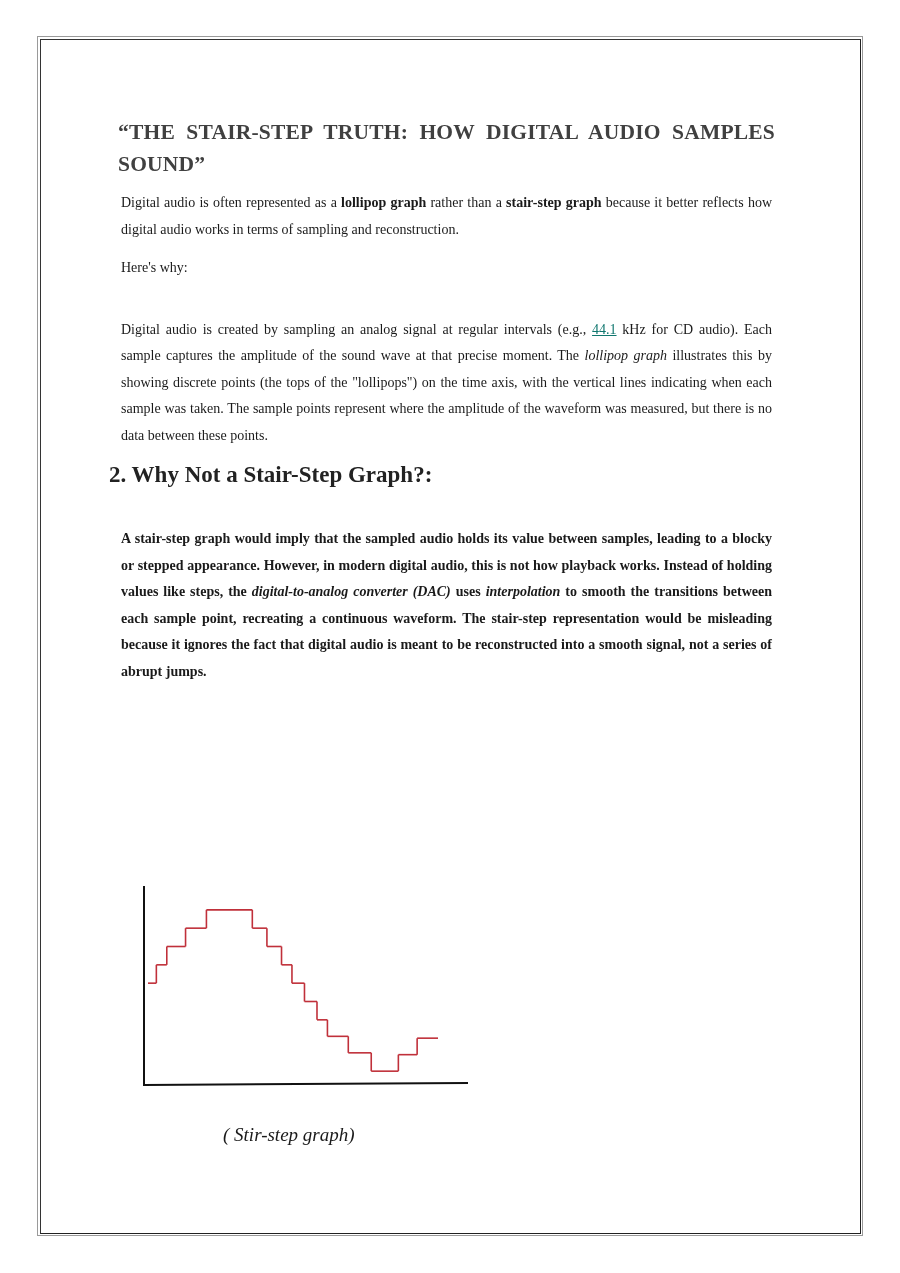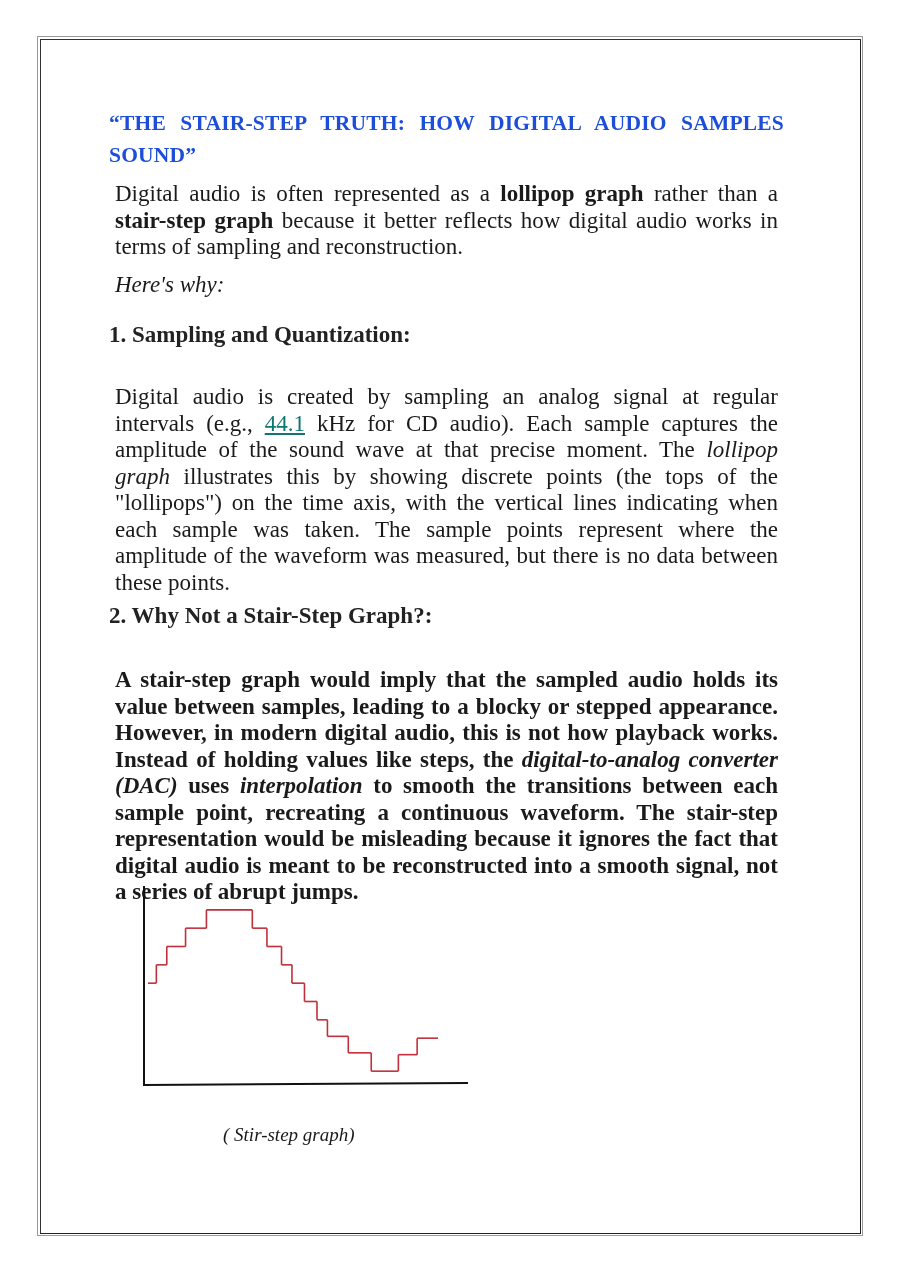--- a/index.html
+++ b/index.html
@@ -3,25 +3,25 @@
 <meta charset="utf-8">
 <style>
   html, body { margin: 0; padding: 0; background: #ffffff; }
   body { width: 900px; height: 1273px; position: relative; overflow: hidden;
          font-family: "Liberation Serif", "DejaVu Serif", serif; color: #1a1a1a; }
   .frame-outer { position: absolute; left: 37px; top: 36px; width: 826px; height: 1200px;
                  border: 1px solid #9a9a9a; box-sizing: border-box; }
   .frame-inner { position: absolute; left: 40px; top: 39px; width: 821px; height: 1195px;
                  border: 1.5px solid #222; border-top-color:#333; border-left-color:#333; box-sizing: border-box; }
   .content { position: absolute; left: 109px; top: 107px; width: 675px; }
-  .title { color: #1d4ed8; font-weight: bold; font-size: 21.5px; line-height: 32px;
-           margin: 0; text-align: justify; letter-spacing: 0.2px; }
-  p { margin: 6px; font-size: 23px; line-height: 26.5px; text-align: justify; }
+  .title { color: #404040; font-weight: bold; font-size: 21.5px; line-height: 32px;
+           margin: 9px; text-align: justify; letter-spacing: 0.2px; }
+  p { margin: 12px; font-size: 14px; line-height: 26.5px; text-align: justify; }
   .intro { margin-top: 10px; }
-  .why { margin-top: 11px; font-style: italic; }
+  .why { margin-top: 11px; }
   h2 { font-size: 23px; font-weight: bold; margin: 0; color: #222; line-height: 28px; }
   .h2-1 { margin-top: 23px; }
   .p-1 { margin-top: 35px; }
   .h2-2 { margin-top: 2px; }
   .p-2 { margin-top: 37px; font-weight: bold; }
   a.link { color: #0f766e; text-decoration: underline; }
   .graph { position: absolute; left: 130px; top: 876px; width: 350px; height: 220px; }
   .caption { position: absolute; left: 223px; top: 1124px; font-size: 19px; font-style: italic; }
 </style>
 </head>
@@ -30,21 +30,20 @@
 <div class="frame-outer"></div>
 <div class="frame-inner"></div>
 
 <div class="content">
   <h1 class="title">“THE STAIR-STEP TRUTH: HOW DIGITAL AUDIO SAMPLES SOUND”</h1>
 
   <p class="intro"><span>Digital audio is often represented as a </span><b>lollipop graph</b><span> rather than a </span><b>stair-step graph</b><span> because it better reflects how digital audio works in terms of  sampling and reconstruction.</span></p>
 
   <p class="why">Here's  why:</p>
 
-  <h2 class="h2-1">1. Sampling and Quantization:</h2>
   <p class="p-1"><span>Digital audio is created by sampling an analog signal at regular intervals (e.g., </span><a class="link" href="#">44.1</a><span> kHz for CD audio). Each sample captures the amplitude of the sound wave at that precise moment. The </span><i>lollipop graph</i><span> illustrates this by showing discrete points (the tops of the "lollipops") on the time axis, with the vertical lines indicating when each sample was taken. The sample points represent where the amplitude of the waveform was measured, but there is no data between these points.</span></p>
 
   <h2 class="h2-2">2. Why Not a Stair-Step Graph?:</h2>
   <p class="p-2"><span>A stair-step graph would imply that the sampled audio holds its value between samples, leading to a blocky or stepped appearance. However, in modern digital audio, this is not how playback works. Instead of holding values like steps, the </span><i>digital-to-analog converter (DAC)</i><span> uses </span><b><i>interpolation</i></b><span> to smooth the transitions between each sample point, recreating a continuous waveform. The stair-step representation would be misleading because it ignores the fact that digital audio is meant to be reconstructed into a smooth signal, not a series of abrupt jumps.</span></p>
 </div>
 
 <svg class="graph" width="350" height="220" viewBox="0 0 350 220">
   <line id="y-axis" x1="14" y1="10" x2="14" y2="210" stroke="#111" stroke-width="2"></line>
   <line id="x-axis" x1="14" y1="209" x2="338" y2="207" stroke="#111" stroke-width="2"></line>
   <g id="steps">

